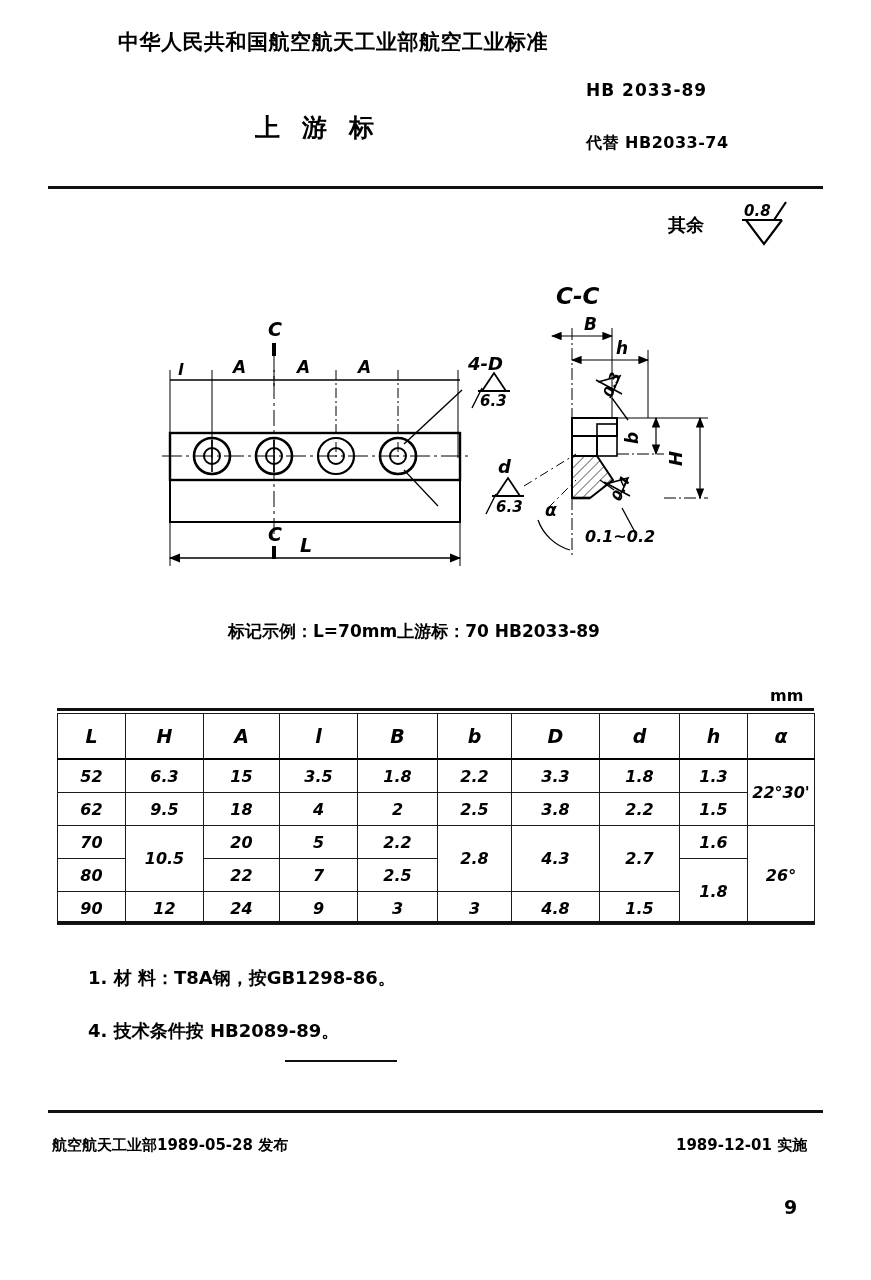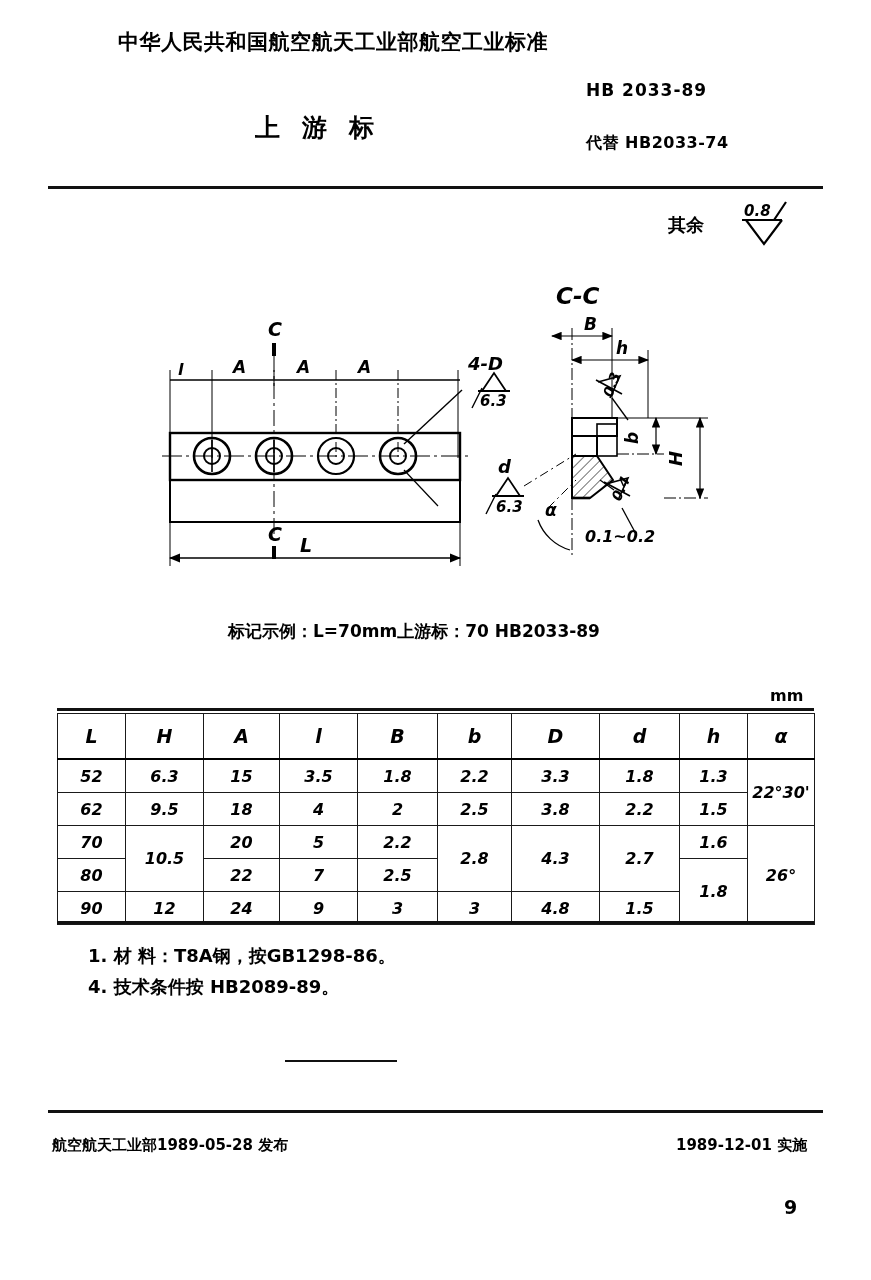--- a/index.html
+++ b/index.html
@@ -133,21 +133,21 @@
   .tbl-outline-top { top: 700px; }
   .tbl-outline-bottom { top: 913px; }
 
   
   #notes {
     position: absolute;
     left: 88px; top: 932px;
     font-size: 18px;
     line-height: 31px;
   }
-  .note-line { white-space: nowrap; }
+  .note-line { white-space: nowrap; margin-top: 22px; }
   #notes-underline {
     left: 285px; top: 1052px;
     width: 112px; height: 2px;
   }
 
   
   #rule-bottom {
     left: 48px; top: 1102px;
     width: 775px; height: 3px;
   }

